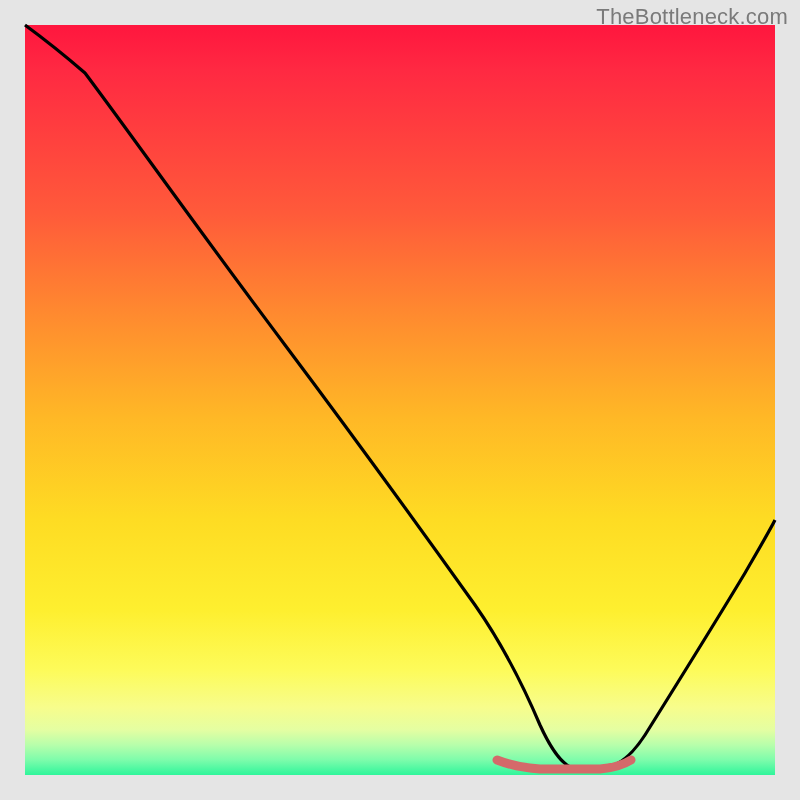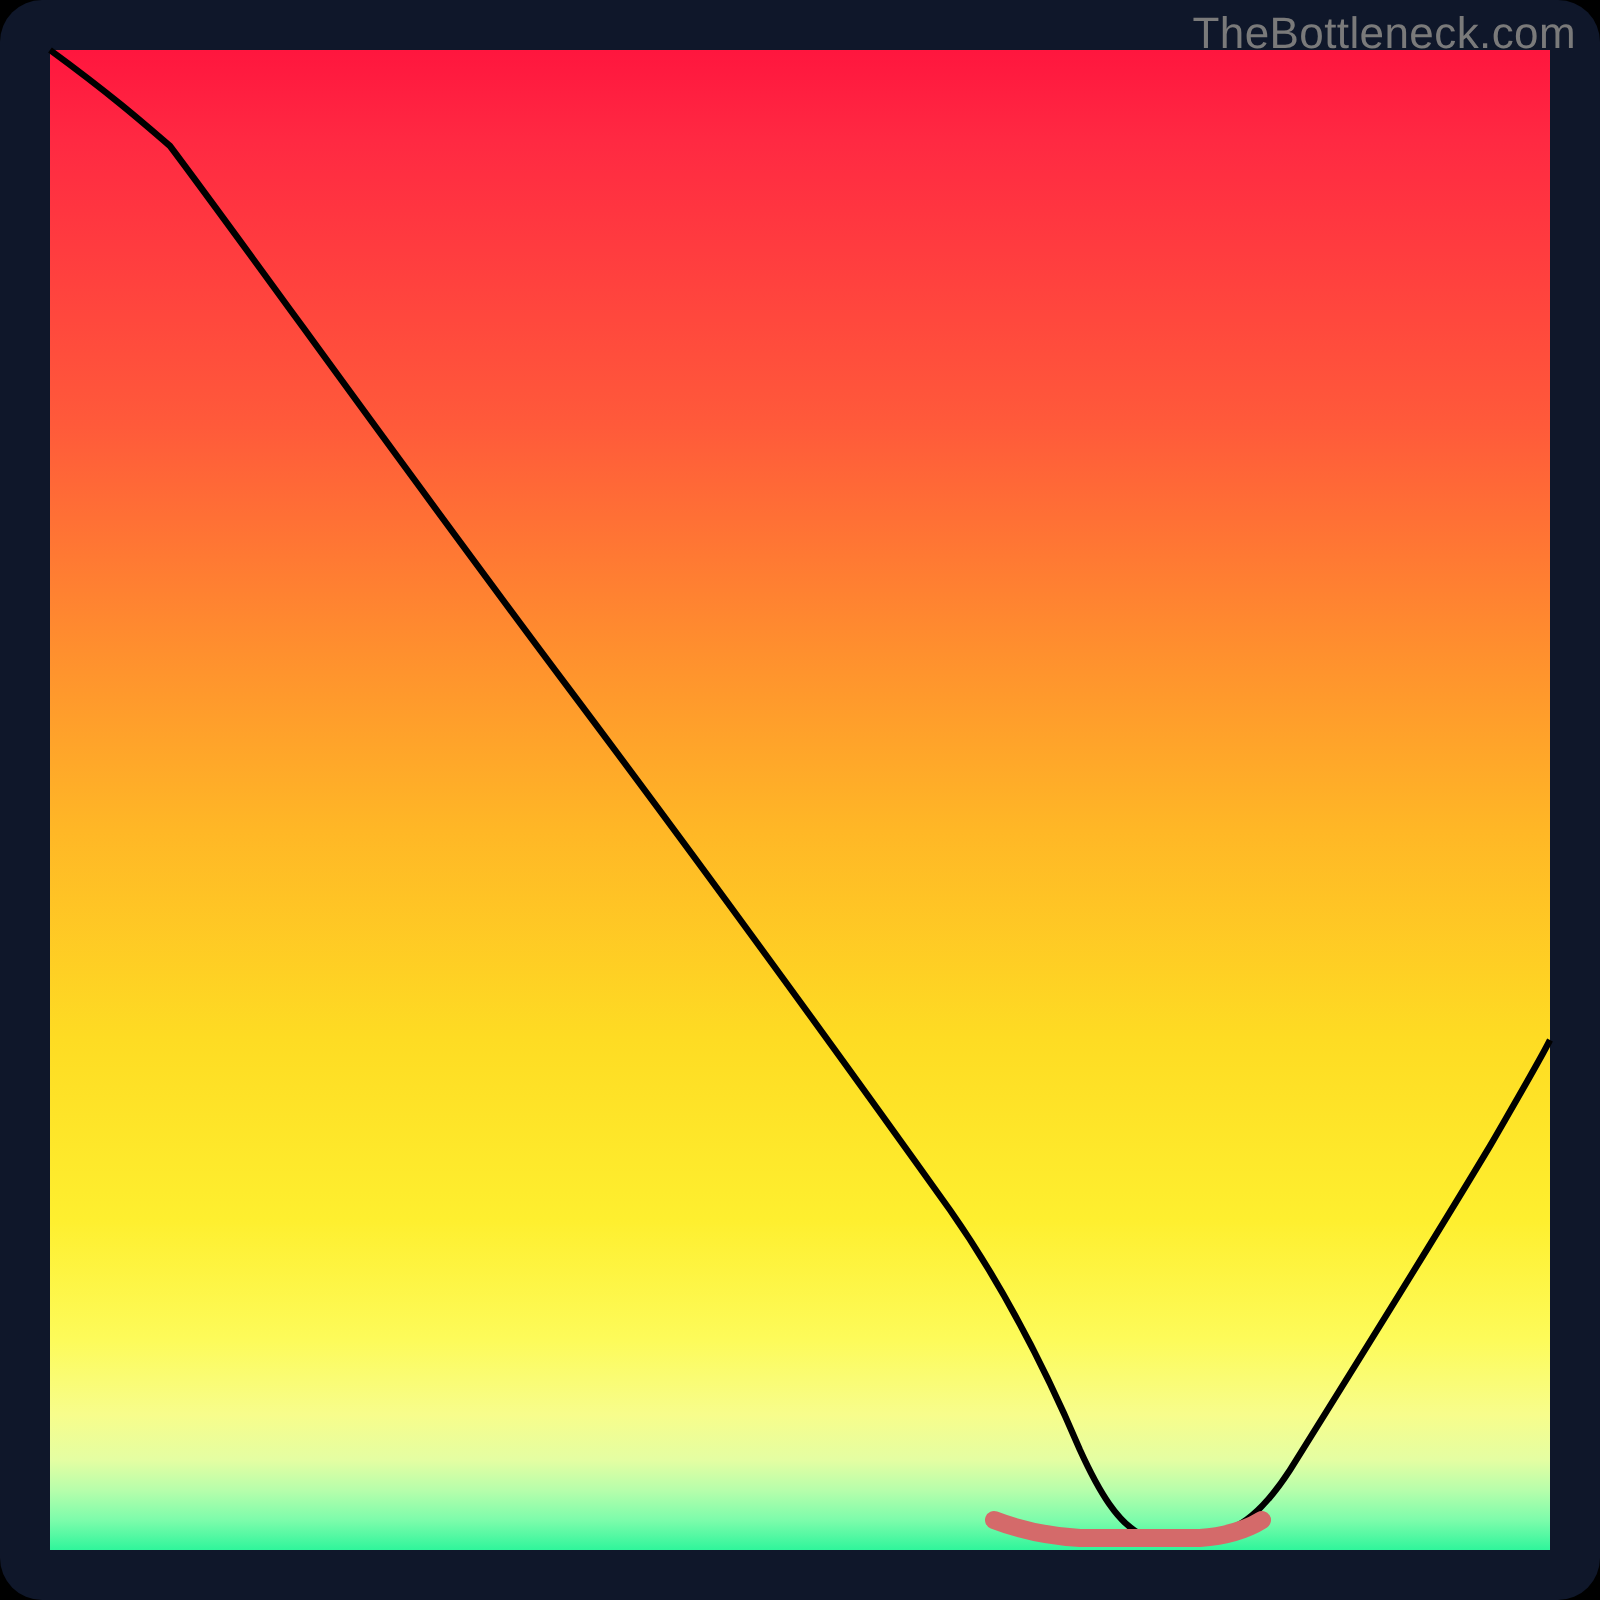--- a/index.html
+++ b/index.html
@@ -7,22 +7,21 @@
     padding: 0;
     width: 800px;
     height: 800px;
     background: #000;
     font-family: Arial, Helvetica, sans-serif;
     overflow: hidden;
   }
   .frame {
     position: absolute;
     inset: 0;
-    background: #0f172a;
-    border-radius: 21px;
+    background: #e5e5e5;
   }
   .plot {
     position: absolute;
     left: 25px;
     top: 25px;
     width: 750px;
     height: 750px;
     
     background: linear-gradient(to bottom,
       #ff163e 0%,

